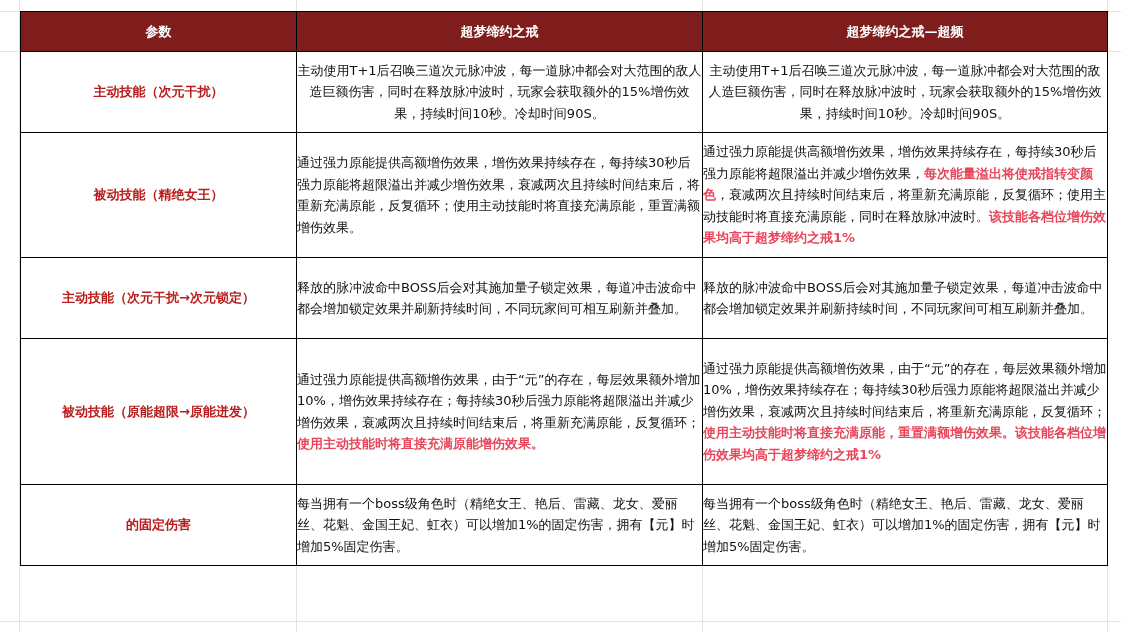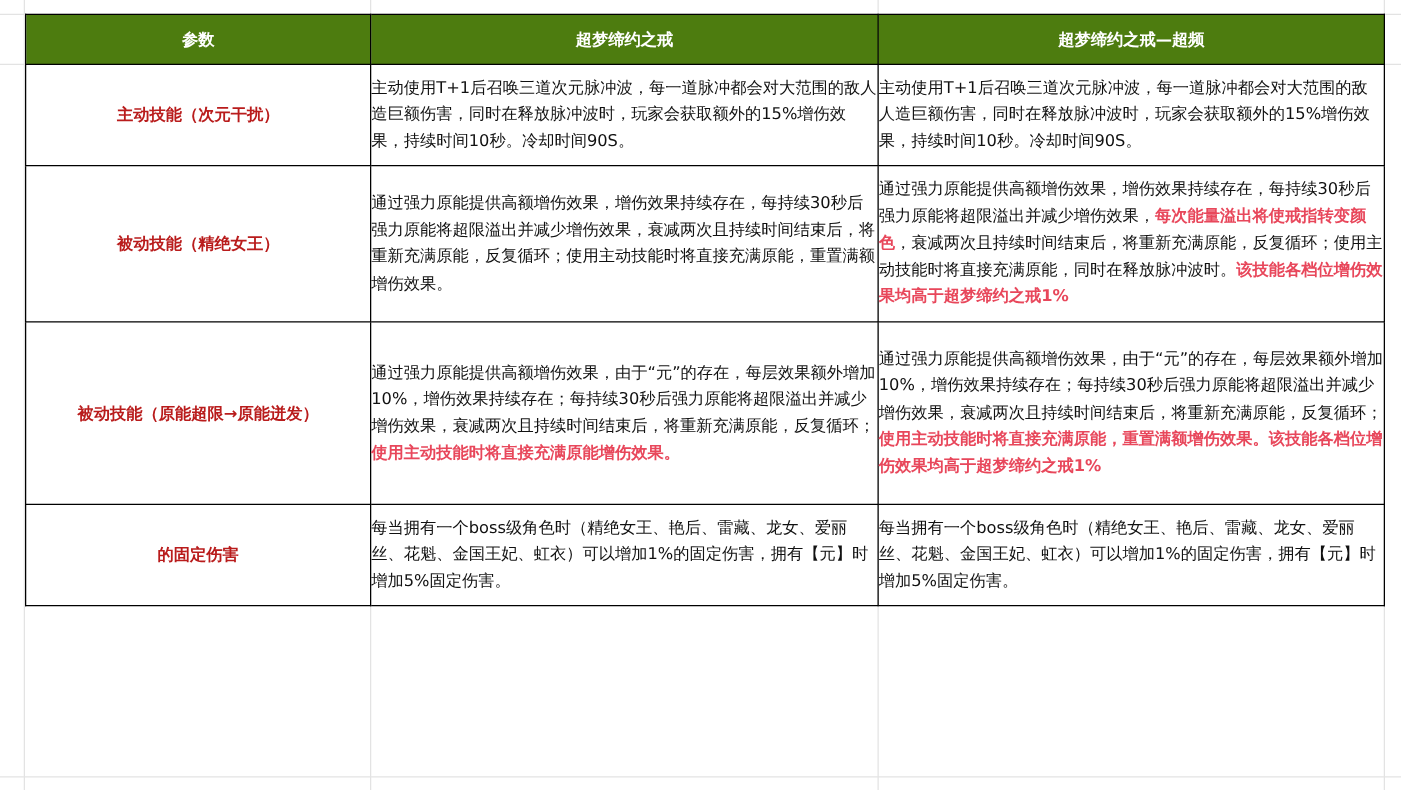--- a/index.html
+++ b/index.html
@@ -3,25 +3,25 @@
   <meta charset="utf-8">
   <style>
     html, body { margin: 0; padding: 0; background: #ffffff; }
     body { width: 1121px; height: 632px; position: relative; overflow: hidden;
       font-family: "DejaVu Sans", "Liberation Sans", sans-serif; }
     .gridline-h { position: absolute; left: 0; width: 1121px; height: 1px; background: #e3e3e3; }
     .gridline-v { position: absolute; top: 0; height: 632px; width: 1px; background: #e3e3e3; }
     table.spec { position: absolute; left: 20px; top: 11px; border-collapse: collapse; table-layout: fixed; width: 1087px; }
     table.spec td, table.spec th { border: 1px solid #000; padding: 0; vertical-align: middle; }
     col.c1 { width: 276px; } col.c2 { width: 406px; } col.c3 { width: 405px; }
-    th.hdr { background: #4d7c0f; color: #ffffff; font-weight: bold; font-size: 13px; height: 39px; text-align: center; }
+    th.hdr { background: #7f1d1d; color: #ffffff; font-weight: bold; font-size: 13px; height: 39px; text-align: center; }
     td.label { text-align: center; font-weight: bold; font-size: 13px; color: #b91c1c; }
     td.desc { font-size: 13px; line-height: 21.5px; color: #111; padding: 2px 4px 2px 4px; text-align: left; }
     .hl { color: #e8475b; font-weight: bold; }
-    tr.r1 td { height: 80px; }
+    tr.r1 td { height: 80px; text-align: center; }
     tr.r2 td { height: 124px; }
     tr.sec th { height: 39px; }
     tr.r3 td { height: 80px; }
     tr.r4 td { height: 145px; }
     tr.r5 td { height: 80px; }
   </style>
 </head>
 <body>
 
 <div class="gridline-v" style="left:19px"></div>
@@ -47,20 +47,25 @@
   <tr class="r1">
     <td class="label">主动技能（次元干扰）</td>
     <td class="desc"><span>主动使用T+1后召唤三道次元脉冲波，每一道脉冲都会对大范围的敌人造巨额伤害，同时在释放脉冲波时，玩家会获取额外的15%增伤效果，持续时间10秒。冷却时间90S。</span></td>
     <td class="desc"><span>主动使用T+1后召唤三道次元脉冲波，每一道脉冲都会对大范围的敌人造巨额伤害，同时在释放脉冲波时，玩家会获取额外的15%增伤效果，持续时间10秒。冷却时间90S。</span></td>
   </tr>
   <tr class="r2">
     <td class="label">被动技能（精绝女王）</td>
     <td class="desc"><span>通过强力原能提供高额增伤效果，增伤效果持续存在，每持续30秒后强力原能将超限溢出并减少增伤效果，衰减两次且持续时间结束后，将重新充满原能，反复循环；使用主动技能时将直接充满原能，重置满额增伤效果。</span></td>
     <td class="desc"><span>通过强力原能提供高额增伤效果，增伤效果持续存在，每持续30秒后强力原能将超限溢出并减少增伤效果，</span><span class="hl">每次能量溢出将使戒指转变颜色</span><span>，衰减两次且持续时间结束后，将重新充满原能，反复循环；使用主动技能时将直接充满原能，同时在释放脉冲波时。</span><span class="hl">该技能各档位增伤效果均高于超梦缔约之戒1%</span></td>
   </tr>
+  <tr class="r3">
+    <td class="label">主动技能（次元干扰→次元锁定）</td>
+    <td class="desc"><span>释放的脉冲波命中BOSS后会对其施加量子锁定效果，每道冲击波命中都会增加锁定效果并刷新持续时间，不同玩家间可相互刷新并叠加。</span></td>
+    <td class="desc"><span>释放的脉冲波命中BOSS后会对其施加量子锁定效果，每道冲击波命中都会增加锁定效果并刷新持续时间，不同玩家间可相互刷新并叠加。</span></td>
+  </tr>
   <tr class="r4">
     <td class="label">被动技能（原能超限→原能迸发）</td>
     <td class="desc"><span>通过强力原能提供高额增伤效果，由于“元”的存在，每层效果额外增加10%，增伤效果持续存在；每持续30秒后强力原能将超限溢出并减少增伤效果，衰减两次且持续时间结束后，将重新充满原能，反复循环；</span><span class="hl">使用主动技能时将直接充满原能增伤效果。</span></td>
     <td class="desc"><span>通过强力原能提供高额增伤效果，由于“元”的存在，每层效果额外增加10%，增伤效果持续存在；每持续30秒后强力原能将超限溢出并减少增伤效果，衰减两次且持续时间结束后，将重新充满原能，反复循环；</span><span class="hl">使用主动技能时将直接充满原能，重置满额增伤效果。该技能各档位增伤效果均高于超梦缔约之戒1%</span></td>
   </tr>
   <tr class="r5">
     <td class="label">的固定伤害</td>
     <td class="desc"><span>每当拥有一个boss级角色时（精绝女王、艳后、雷藏、龙女、爱丽丝、花魁、金国王妃、虹衣）可以增加1%的固定伤害，拥有【元】时增加5%固定伤害。</span></td>
     <td class="desc"><span>每当拥有一个boss级角色时（精绝女王、艳后、雷藏、龙女、爱丽丝、花魁、金国王妃、虹衣）可以增加1%的固定伤害，拥有【元】时增加5%固定伤害。</span></td>
   </tr>

